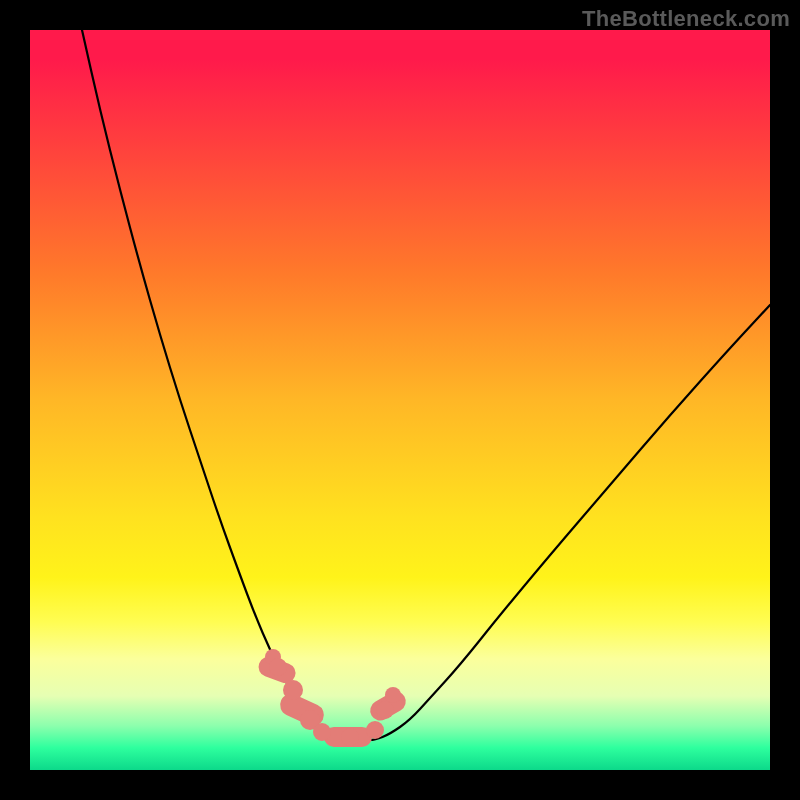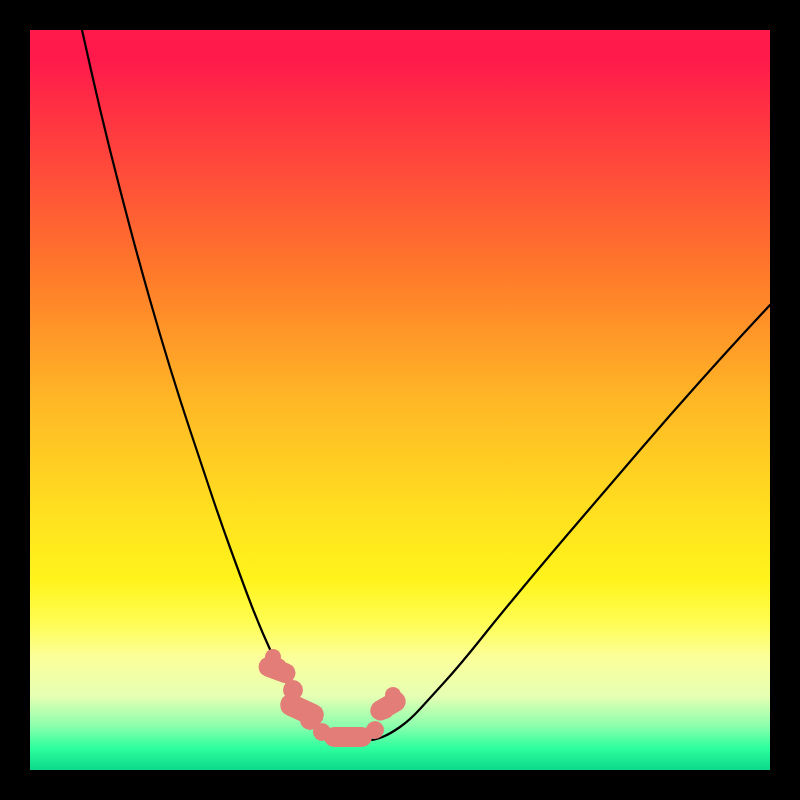--- a/index.html
+++ b/index.html
@@ -69,20 +69,21 @@
   }
   .points circle, .points rect, .pill {
     fill: #e37d77;
   }
 </style>
 </head>
 <body>
 
 <div class="frame">
 
+  <div class="watermark">TheBottleneck.com</div>
 
   <div class="plot-area">
 
     <svg class="curve" viewBox="0 0 740 740">
       <path id="curve-path" class="curve-path" d="M 52 0 Q 52 0 61 40 Q 70 80 80 120 Q 90 160 100 197.5 Q 110 235 120 270 Q 130 305 140 337.5 Q 150 370 160 400 Q 170 430 180 460 Q 190 490 200 517.5 Q 210 545 217.5 565 Q 225 585 232.5 602.5 Q 240 620 247.5 635 Q 255 650 260 659 Q 265 668 270 674 Q 275 680 279 685 Q 283 690 285.5 692.5 Q 288 695 294 698.5 Q 300 702 310 705 Q 320 708 327.5 709 Q 335 710 340 710 Q 345 710 352.5 707 Q 360 704 370 697 Q 380 690 390 679 Q 400 668 415 651.5 Q 430 635 450 610 Q 470 585 495 555 Q 520 525 550 490 Q 580 455 610 420 Q 640 385 670 351.5 Q 700 318 720 296.5 T 740 275"></path>
       <g id="pill-group" class="points">
           <rect x="237" y="621" width="20" height="38" rx="10" ry="10" transform="rotate(-70 247 640)"></rect>
           <rect x="261" y="657" width="22" height="46" rx="11" ry="11" transform="rotate(-65 272 680)"></rect>
           <rect x="294" y="697" width="48" height="20" rx="10" ry="10" transform="rotate(0 318 707)"></rect>
           <rect x="348" y="657" width="20" height="38" rx="10" ry="10" transform="rotate(60 358 676)"></rect>

